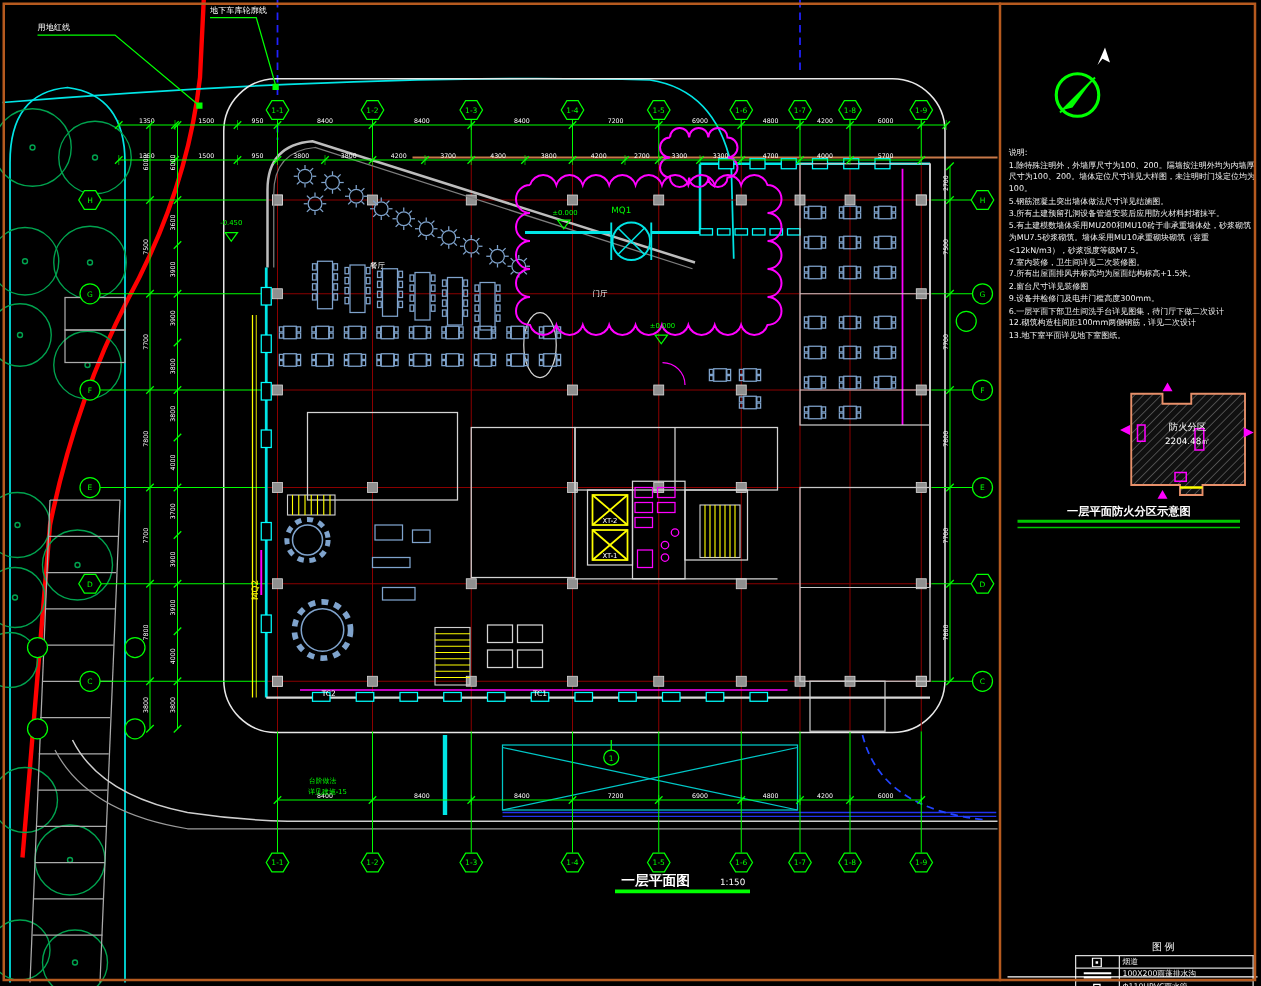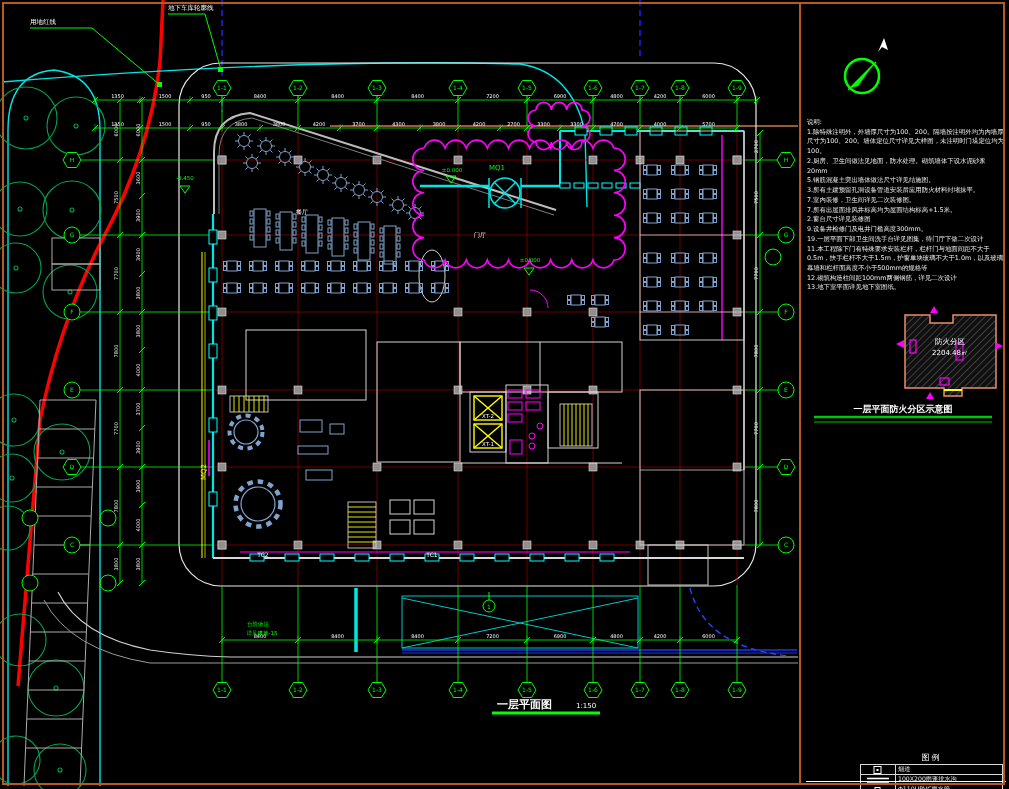--- a/index.html
+++ b/index.html
@@ -786,29 +786,28 @@
   <svg width="70" height="80" style="position:absolute;left:832px;top:30px;">
     <circle cx="30" cy="46" r="17" stroke="#00ff00" fill="none" stroke-width="2.5"></circle>
     <polygon points="18,58 26,56 42,34" fill="#00ff00"></polygon>
     <line x1="16" y1="60" x2="44" y2="32" stroke="#00ff00" stroke-width="1.5"></line>
     <polygon points="46,22 52,8 56,20 50,17" fill="#ffffff"></polygon>
   </svg>
 
   <div id="notes">
     <div class="ln" id="notes-title">说明:</div>
   <div class="ln">1.除特殊注明外，外墙厚尺寸为100、200。隔墙按注明外均为内墙厚尺寸为100、200。墙体定位尺寸详见大样图，未注明时门垛定位均为100。</div>
-      <div class="ln">2.厨房、卫生间做法见地面，防水处理。砌筑墙体下设水泥砂浆20mm</div>
       <div class="ln">5.钢筋混凝土突出墙体做法尺寸详见结施图。</div>
       <div class="ln">3.所有土建预留孔洞设备管道安装后应用防火材料封堵抹平。</div>
+      <div class="ln">5.有土建模数墙体采用MU200和MU10砖于非承重墙体处，砂浆砌筑为MU7.5砂浆砌筑。墙体采用MU10承重砌块砌筑（容重&lt;12kN/m3），砂浆强度等级M7.5。</div>
       <div class="ln">7.室内装修，卫生间详见二次装修图。</div>
       <div class="ln">7.所有出屋面排风井标高均为屋面结构标高+1.5米。</div>
       <div class="ln">2.窗台尺寸详见装修图</div>
       <div class="ln">9.设备井检修门及电井门槛高度300mm。</div>
-      <div class="ln">19.一层平面下部卫生间洗手台详见图集，待门厅下做二次设计</div>
-      <div class="ln">11.本工程除下门有特殊要求安装栏杆，栏杆门与地面间距不大于0.5m，扶手栏杆不大于1.5m，护窗单块玻璃不大于1.0m，以及玻璃幕墙和栏杆面高度不小于500mm的规格等</div>
+      <div class="ln">6.一层平面下部卫生间洗手台详见图集，待门厅下做二次设计</div>
       <div class="ln">12.砌筑构造柱间距100mm两侧钢筋，详见二次设计</div>
       <div class="ln">13.地下室平面详见地下室图纸。</div>
     </div>
 
   <svg id="fireblock" width="206" height="132">
     <polygon points="105,19 130,19 130,27 153,27 153,19 196,19 196,92 162,92 162,100 144,100 144,92 105,92" fill="url(#hatch2)" stroke="#e8906a" stroke-width="1.5"></polygon>
     <defs>
       <pattern id="hatch2" width="5" height="5" patternUnits="userSpaceOnUse" patternTransform="rotate(45)">
         <rect width="5" height="5" fill="#101010"></rect>
         <line x1="0" y1="0" x2="0" y2="5" stroke="#6e6e6e" stroke-width="1"></line>

